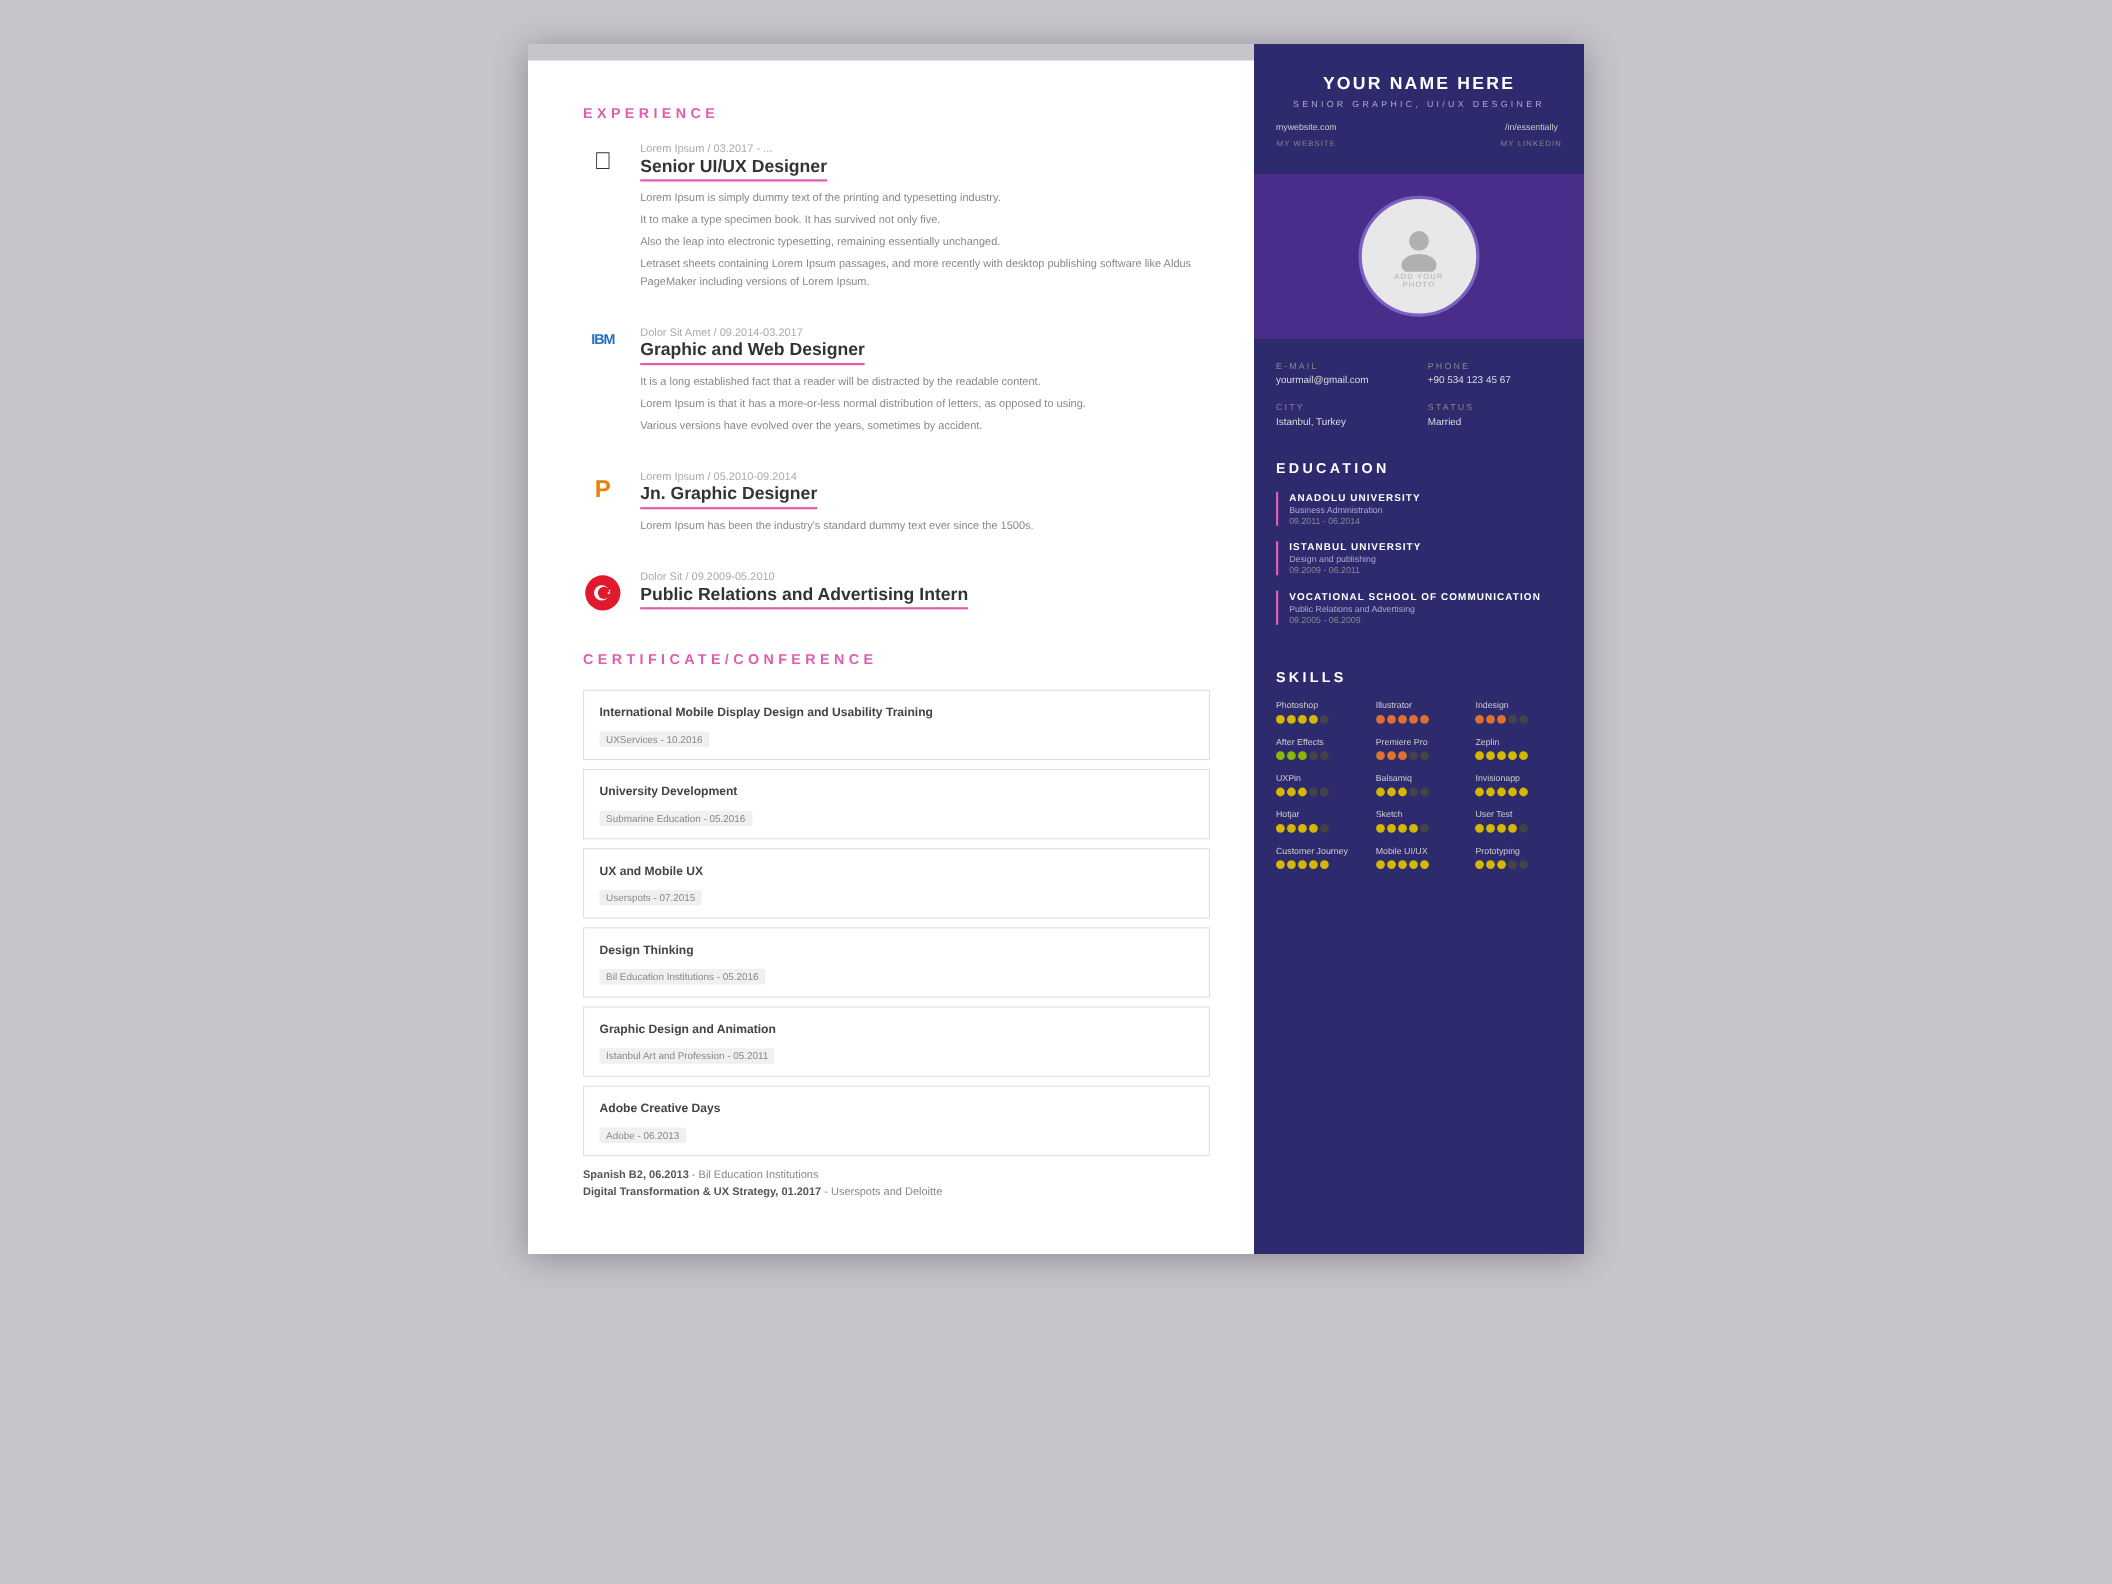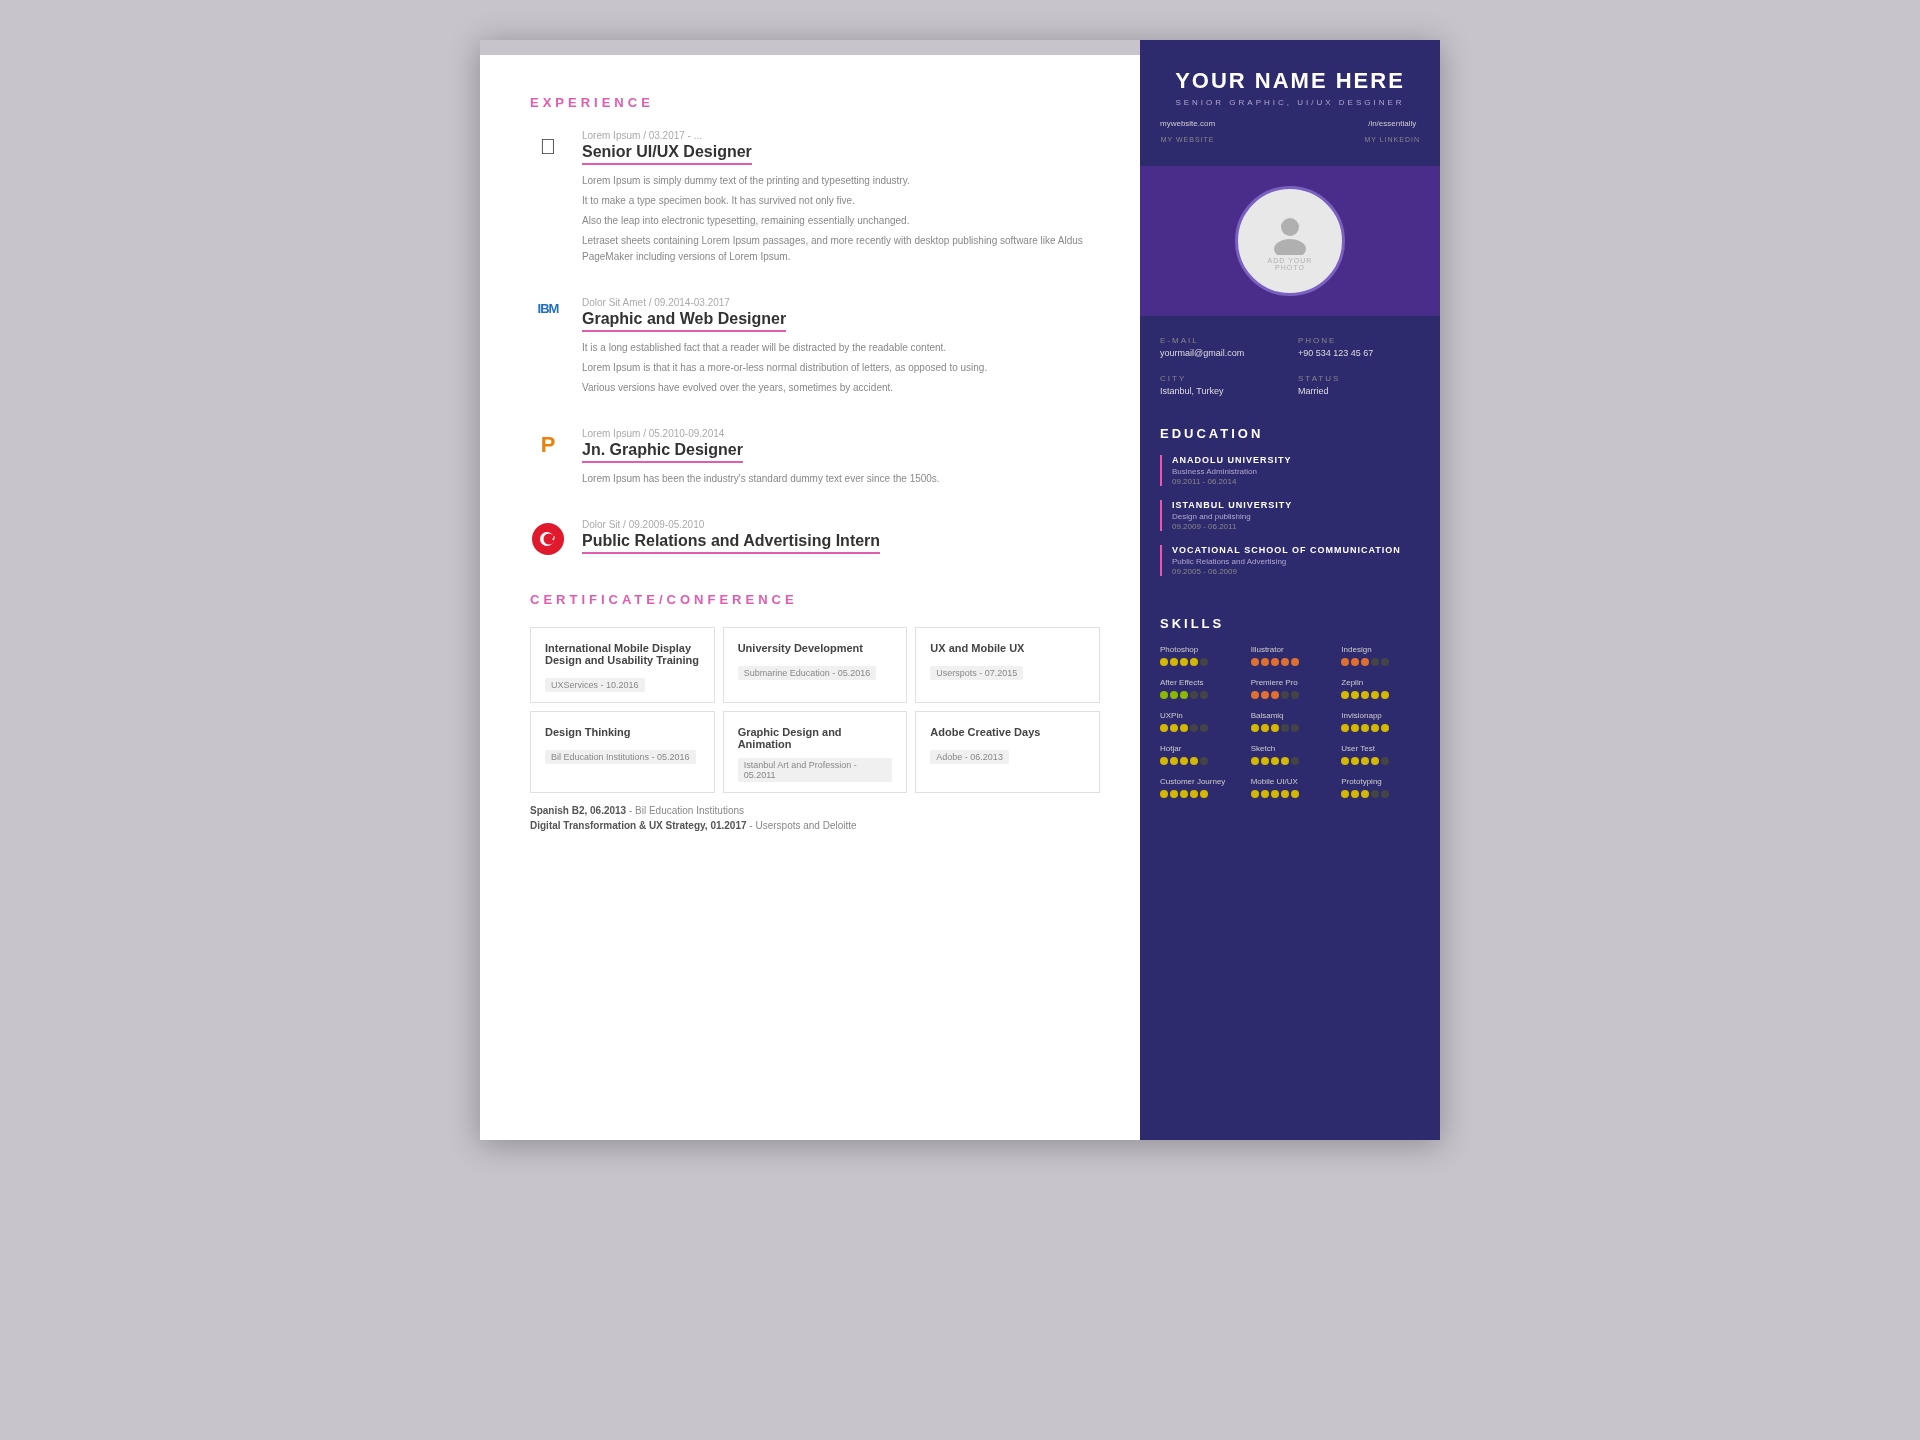--- a/index.html
+++ b/index.html
@@ -92,21 +92,21 @@
       align-items: center;
       justify-content: center;
       overflow: hidden;
     }
     .logo-turkish svg { width: 24px; height: 24px; }
 
     
     .cert-section { margin-top: 30px; }
     .cert-grid {
       display: grid;
-      grid-template-columns: 1fr 1fr 1fr;
+      grid-template-columns: 1fr;
       gap: 8px;
       margin-bottom: 12px;
     }
     .cert-card {
       border: 1px solid #e0e0e0;
       padding: 14px 14px 10px 14px;
     }
     .cert-name {
       font-size: 11px;
       font-weight: bold;
@@ -141,21 +141,21 @@
       min-width: 300px;
       display: flex;
       flex-direction: column;
     }
     .right-header {
       background: #2d2a6e;
       padding: 28px 20px 20px 20px;
       text-align: center;
     }
     .right-name {
-      font-size: 22px;
+      font-size: 16px;
       font-weight: 900;
       color: #ffffff;
       letter-spacing: 2px;
       text-transform: uppercase;
     }
     .right-subtitle {
       font-size: 8px;
       color: #b0a8d0;
       letter-spacing: 3px;
       margin-top: 4px;

